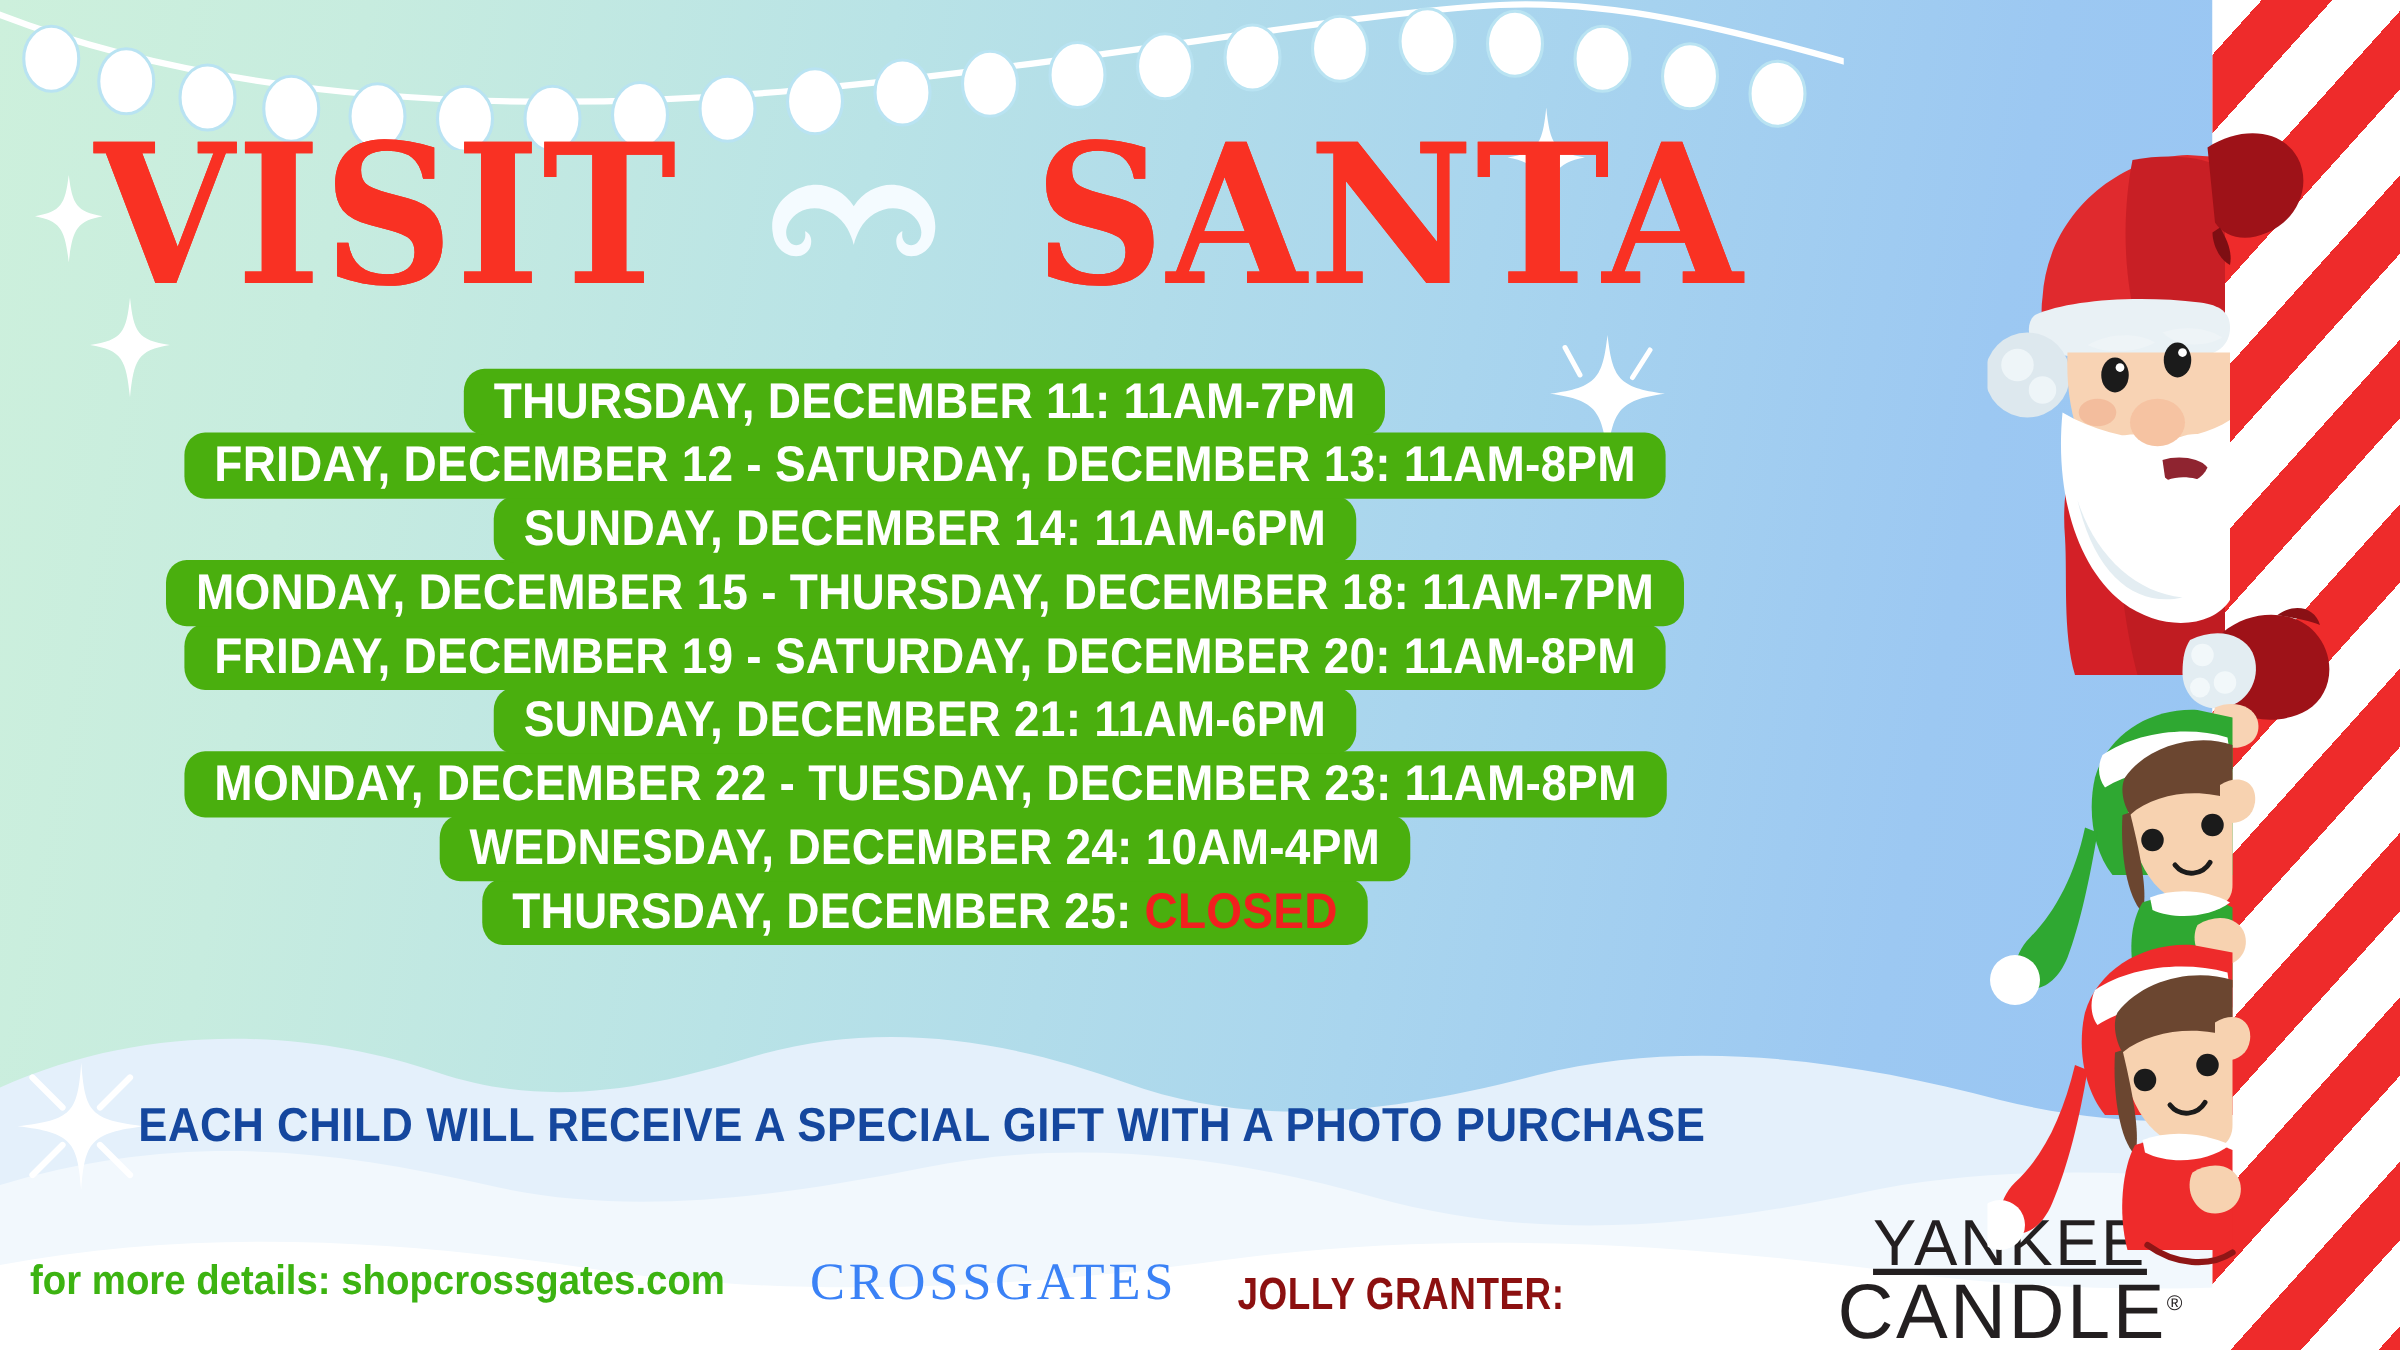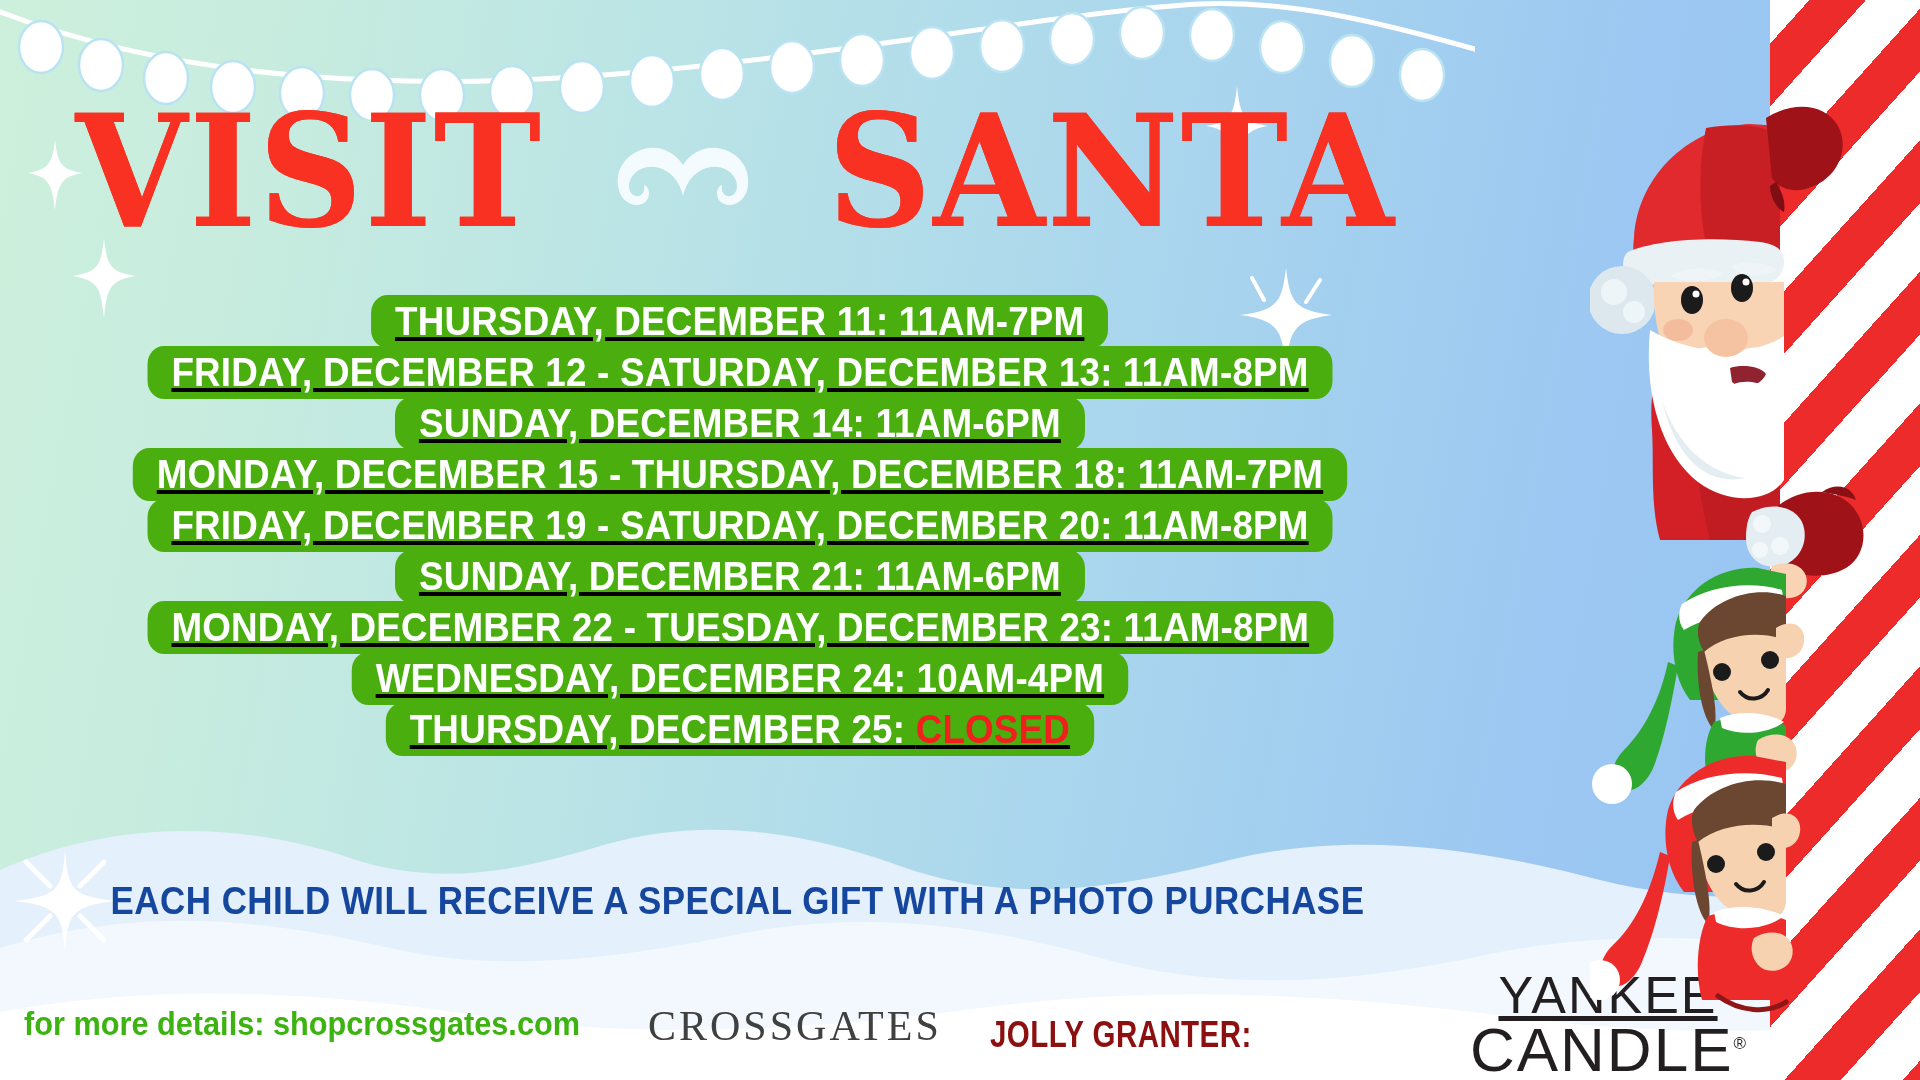--- a/index.html
+++ b/index.html
@@ -32,21 +32,21 @@
     color:#f93123;
     letter-spacing:2px;
     transform:scaleX(0.93);
     text-shadow:0 0 0 #f93123;
   }
   .mustache { width:150px; height:78px; position:relative; top:10px; }
 
   
   .schedule {
     position:absolute; top:296px; left:0; width:1480px;
-    display:flex; flex-direction:column; align-items:center;text-decoration:underline;
+    display:flex; flex-direction:column; align-items:center;
   }
   .sched-row {
     background:#4aaf0e;
     color:#ffffff;
     font-family:"Liberation Sans Narrow","Liberation Sans", sans-serif;
     font-weight:700;
     font-size:40px;
     line-height:53px;
     letter-spacing:0.2px;
     white-space:nowrap;
@@ -76,21 +76,21 @@
   .footer-url {
     position:absolute; left:24px; top:1005px;
     font-family:"Liberation Sans Narrow","Liberation Sans", sans-serif;
     font-weight:700; font-size:33px; color:#3cb311;
     transform:scaleX(0.93); transform-origin:left center;
     white-space:nowrap;
   }
   .crossgates-logo {
     position:absolute; left:648px; top:1002px;
     font-family:"Liberation Serif", serif;
-    font-weight:400; font-size:42px; color:#404040;
+    font-weight:400; font-size:42px; color:#3b82f6;
     letter-spacing:3px; white-space:nowrap;
   }
   .jolly-granter {
     position:absolute; left:990px; top:1014px;
     font-family:"Liberation Sans Narrow","Liberation Sans", sans-serif;
     font-weight:700; font-size:36px; color:#8c1010;
     letter-spacing:0.5px; transform:scaleX(0.82); transform-origin:left center;
     white-space:nowrap;
   }
   .yankee-logo {

